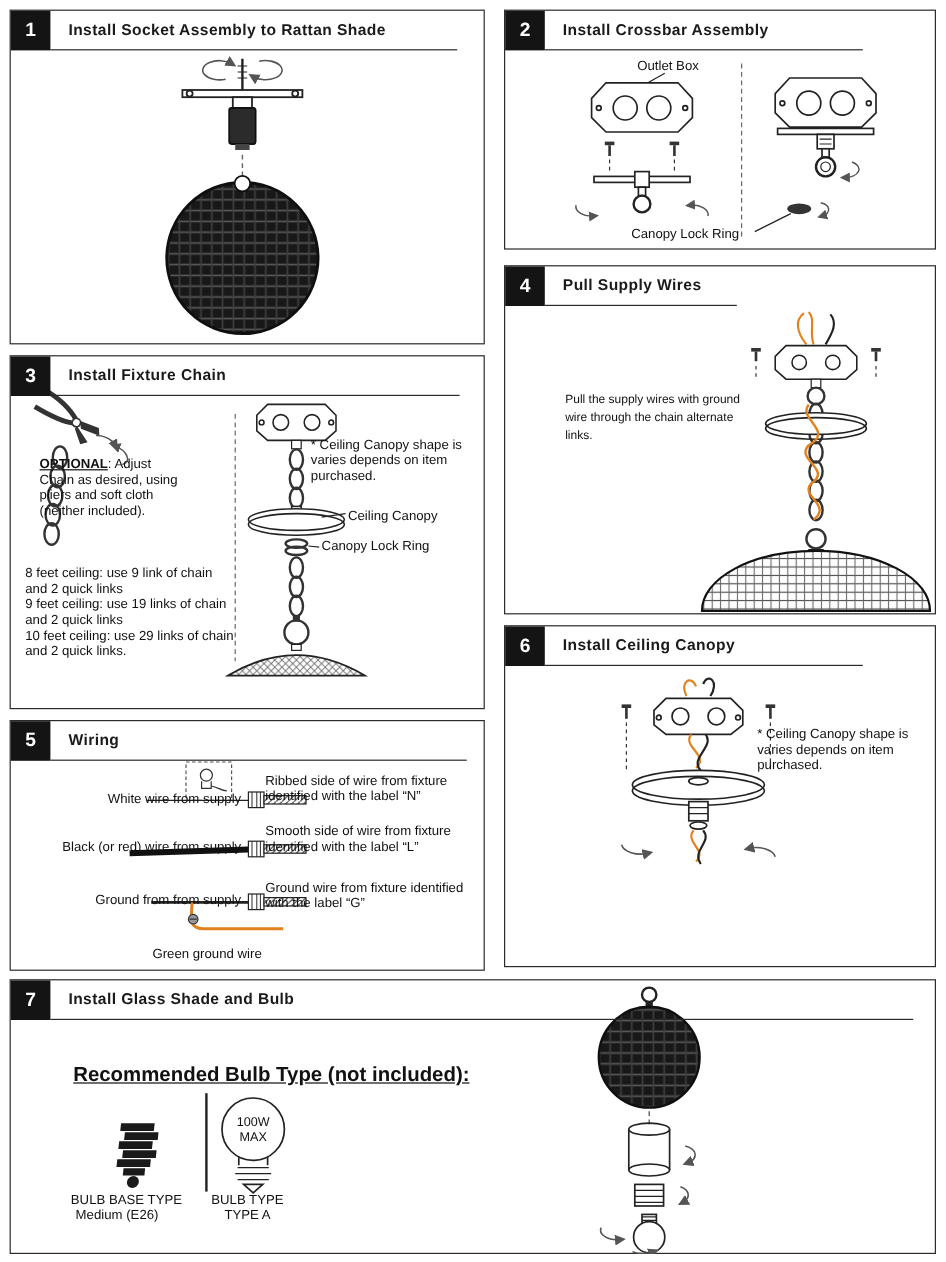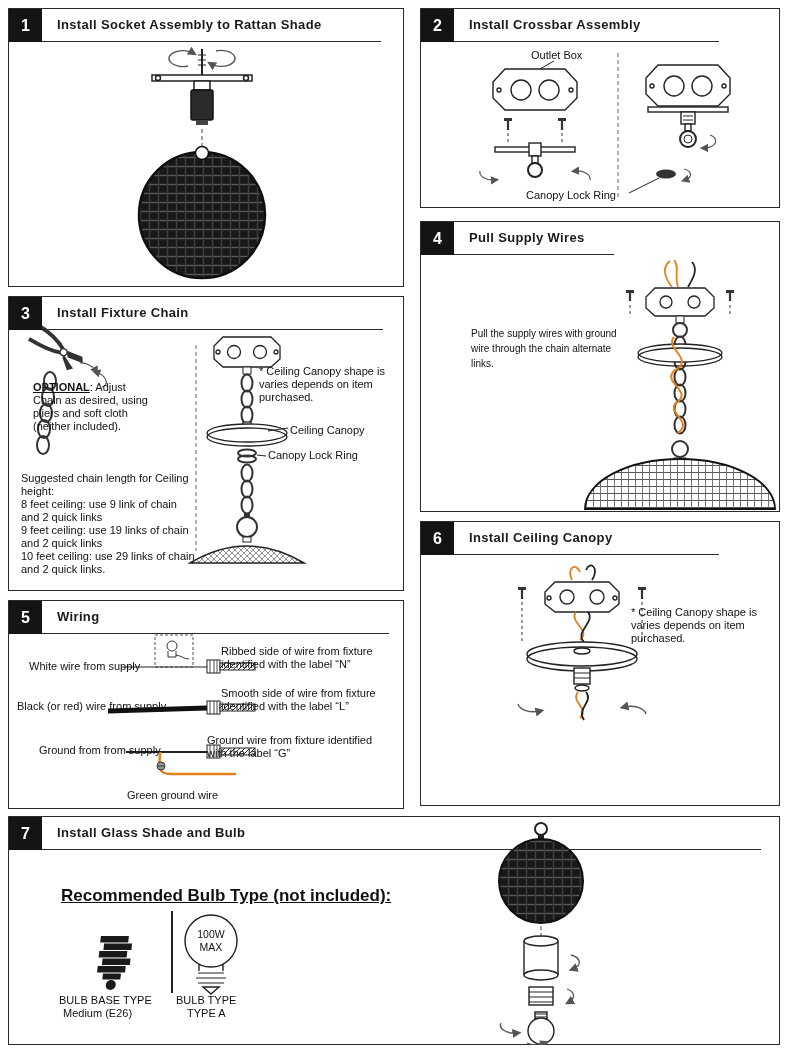--- a/index.html
+++ b/index.html
@@ -6,21 +6,21 @@
   html,body { background:#fff; }
   body { font-family:"Liberation Sans", sans-serif; color:#1a1a1a; }
   .page { position:relative; width:788px; height:1052px; background:#ffffff; overflow:hidden; }
   .panel { position:absolute; border:1.6px solid #2b2b2b; background:#fff; }
   .hdr { display:flex; align-items:stretch; position:relative; z-index:3; }
   .num { width:33px; height:33px; background:#141414; color:#fff; font-weight:bold;
          font-size:16px; display:flex; align-items:center; justify-content:center; flex:none; }
   .title { font-weight:bold; font-size:13px; letter-spacing:.35px; padding:8px 0 0 15px;
            border-bottom:1.6px solid #2b2b2b; height:33px; flex:1; }
   .lbl { position:absolute; font-size:11px; line-height:13px; color:#111; z-index:2; }
-  .lbl.r { text-align:left; }
+  .lbl.r { text-align:right; }
   .b { font-weight:bold;text-decoration:underline; }
   svg { position:absolute; left:0; top:0; z-index:1; }
   svg text { font-family:"Liberation Sans", sans-serif; fill:#111; }
   .vline { position:absolute; width:1.5px; background:#222; z-index:1; }
 </style>
 </head>
 <body>
 
 <div class="page">
 
@@ -133,21 +133,20 @@
   <section class="panel" style="left:8px;top:296px;width:396px;height:295px">
     <div class="hdr">
       <div class="num">3</div>
       <div class="title" style="margin-right:20px">Install Fixture Chain</div>
     </div>
     <div class="lbl" style="left:24px;top:84px;width:118px"><span class="b">OPTIONAL</span><span>: Adjust Chain as desired, using pliers and soft cloth (neither included).</span></div>
     <div class="lbl" style="left:250px;top:68px;width:136px">* Ceiling Canopy shape is varies depends on item purchased.</div>
     <div class="lbl" style="left:281px;top:127px">Ceiling Canopy</div>
     <div class="lbl" style="left:259px;top:152px">Canopy Lock Ring</div>
     <div class="lbl" style="left:12px;top:175px;width:174px">
-      <div>Suggested chain length for Ceiling height:</div>
       <div>8 feet ceiling: use 9 link of chain and 2 quick links</div>
       <div>9 feet ceiling: use 19 links of chain and 2 quick links</div>
       <div>10 feet ceiling: use 29 links of chain and 2 quick links.</div>
     </div>
     <svg width="392" height="262" viewBox="0 0 392 262" style="left:1px;top:16px">
       <defs>
         <pattern id="wlt3" width="6" height="6" patternUnits="userSpaceOnUse">
           <rect width="6" height="6" fill="#fff"></rect>
           <path d="M0,0 L6,6 M6,0 L0,6" stroke="#777" stroke-width="0.8"></path>
         </pattern>
@@ -271,21 +270,21 @@
 
   <section class="panel" style="left:8px;top:600px;width:396px;height:209px">
     <div class="hdr">
       <div class="num">5</div>
       <div class="title" style="margin-right:14px">Wiring</div>
     </div>
     <div class="lbl" style="left:212px;top:44px;width:186px">Ribbed side of wire from fixture identified with the label “N”</div>
     <div class="lbl r" style="left:20px;top:59px;width:172px">White wire from supply</div>
     <div class="lbl" style="left:212px;top:86px;width:186px">Smooth side of wire from fixture identified with the label “L”</div>
     <div class="lbl r" style="left:8px;top:99px;width:184px">Black (or red) wire from supply</div>
-    <div class="lbl" style="left:198px;top:133px;width:186px">Ground wire from fixture identified with the label “G”</div>
+    <div class="lbl" style="left:212px;top:133px;width:186px">Ground wire from fixture identified with the label “G”</div>
     <div class="lbl r" style="left:30px;top:143px;width:162px">Ground from from supply</div>
     <div class="lbl" style="left:118px;top:188px">Green ground wire</div>
     <svg width="392" height="176" viewBox="0 0 392 176" style="left:1px;top:32px">
       <defs>
         <pattern id="h5" width="5" height="5" patternUnits="userSpaceOnUse">
           <rect width="5" height="5" fill="#fff"></rect>
           <path d="M0,5 L5,0" stroke="#333" stroke-width="1"></path>
         </pattern>
       </defs>
       <g stroke="#555" fill="none">

